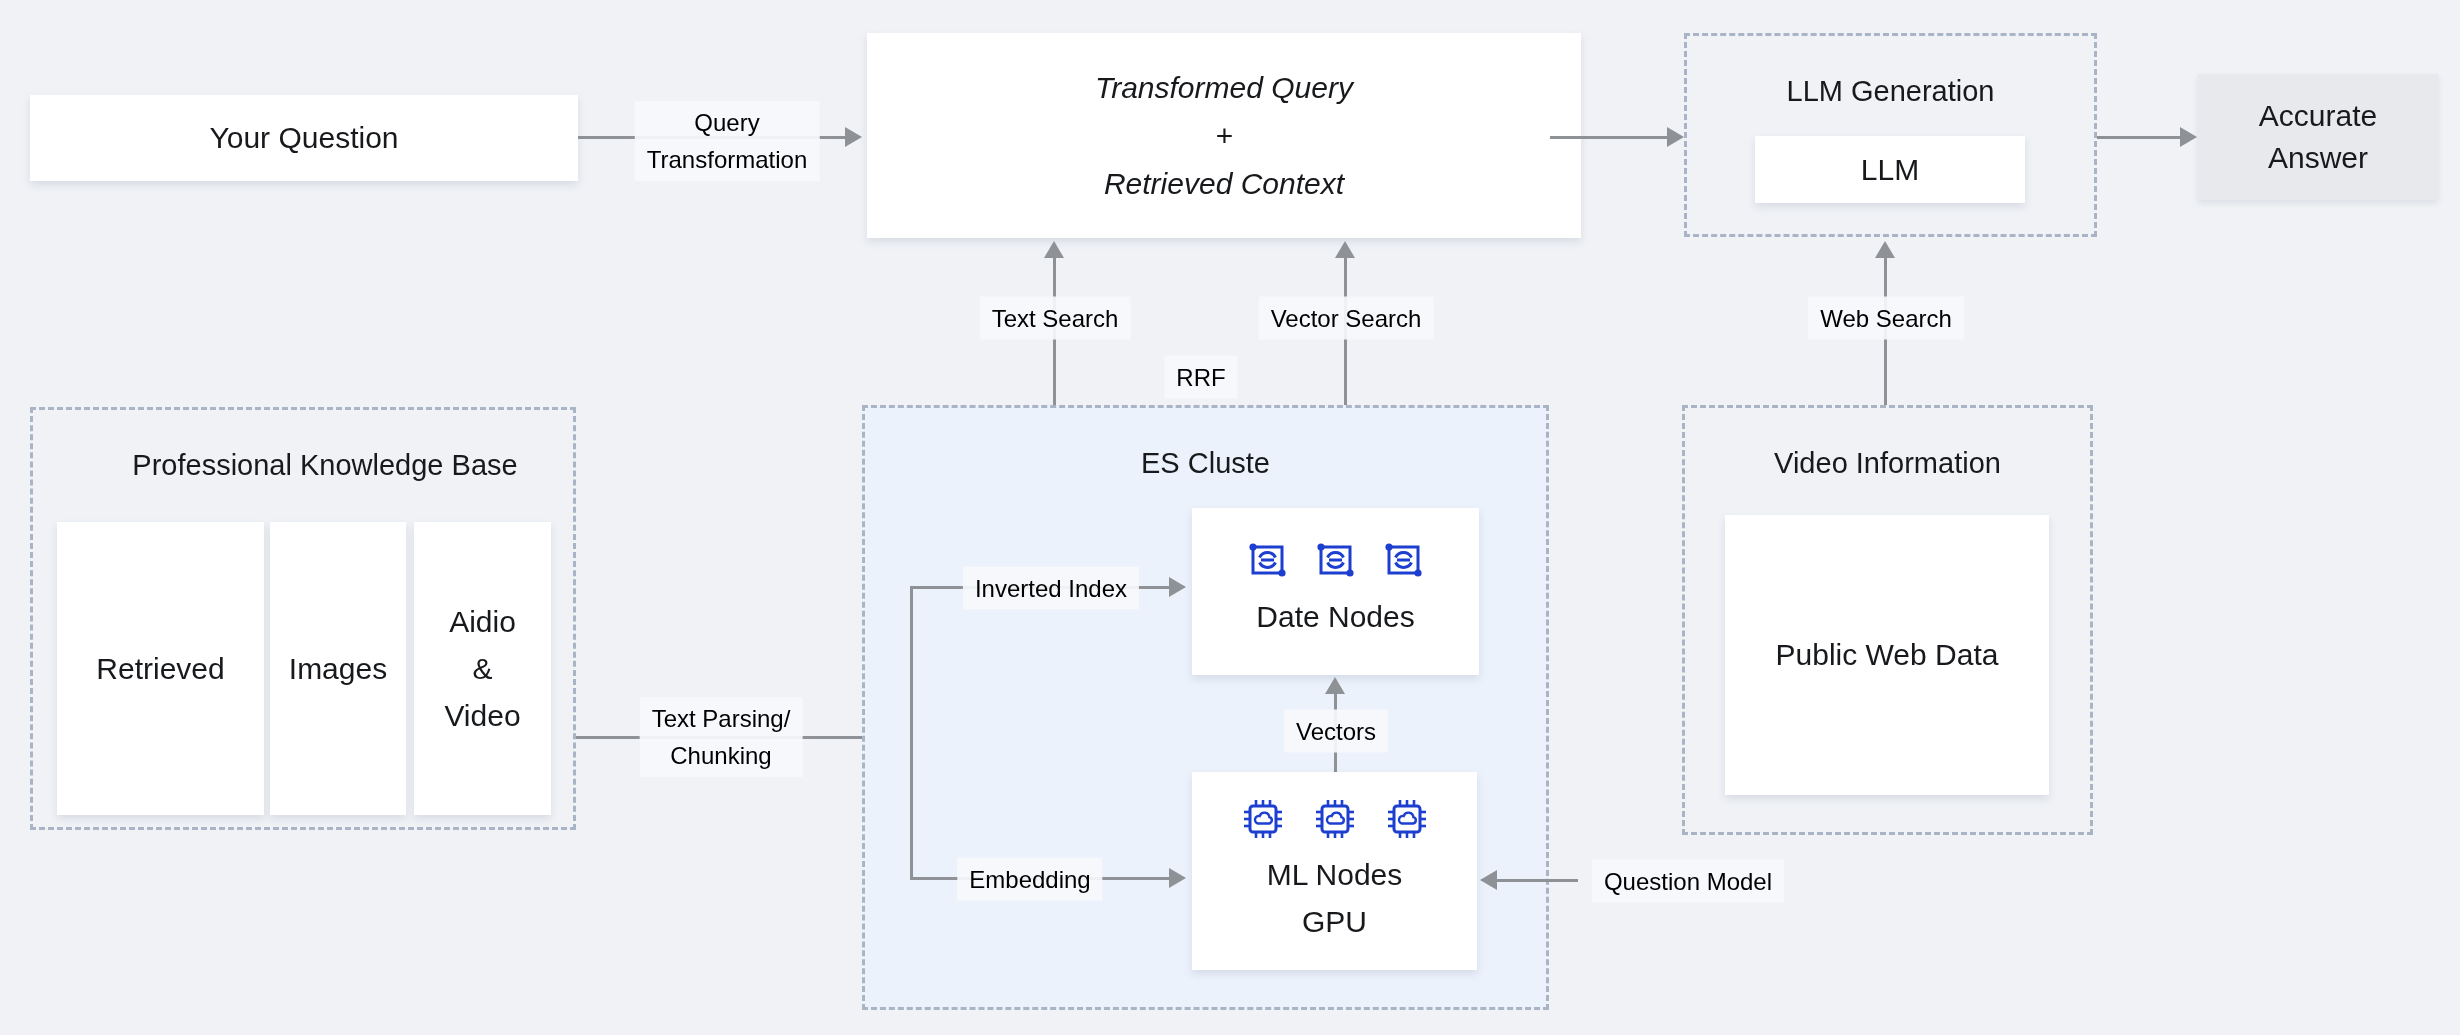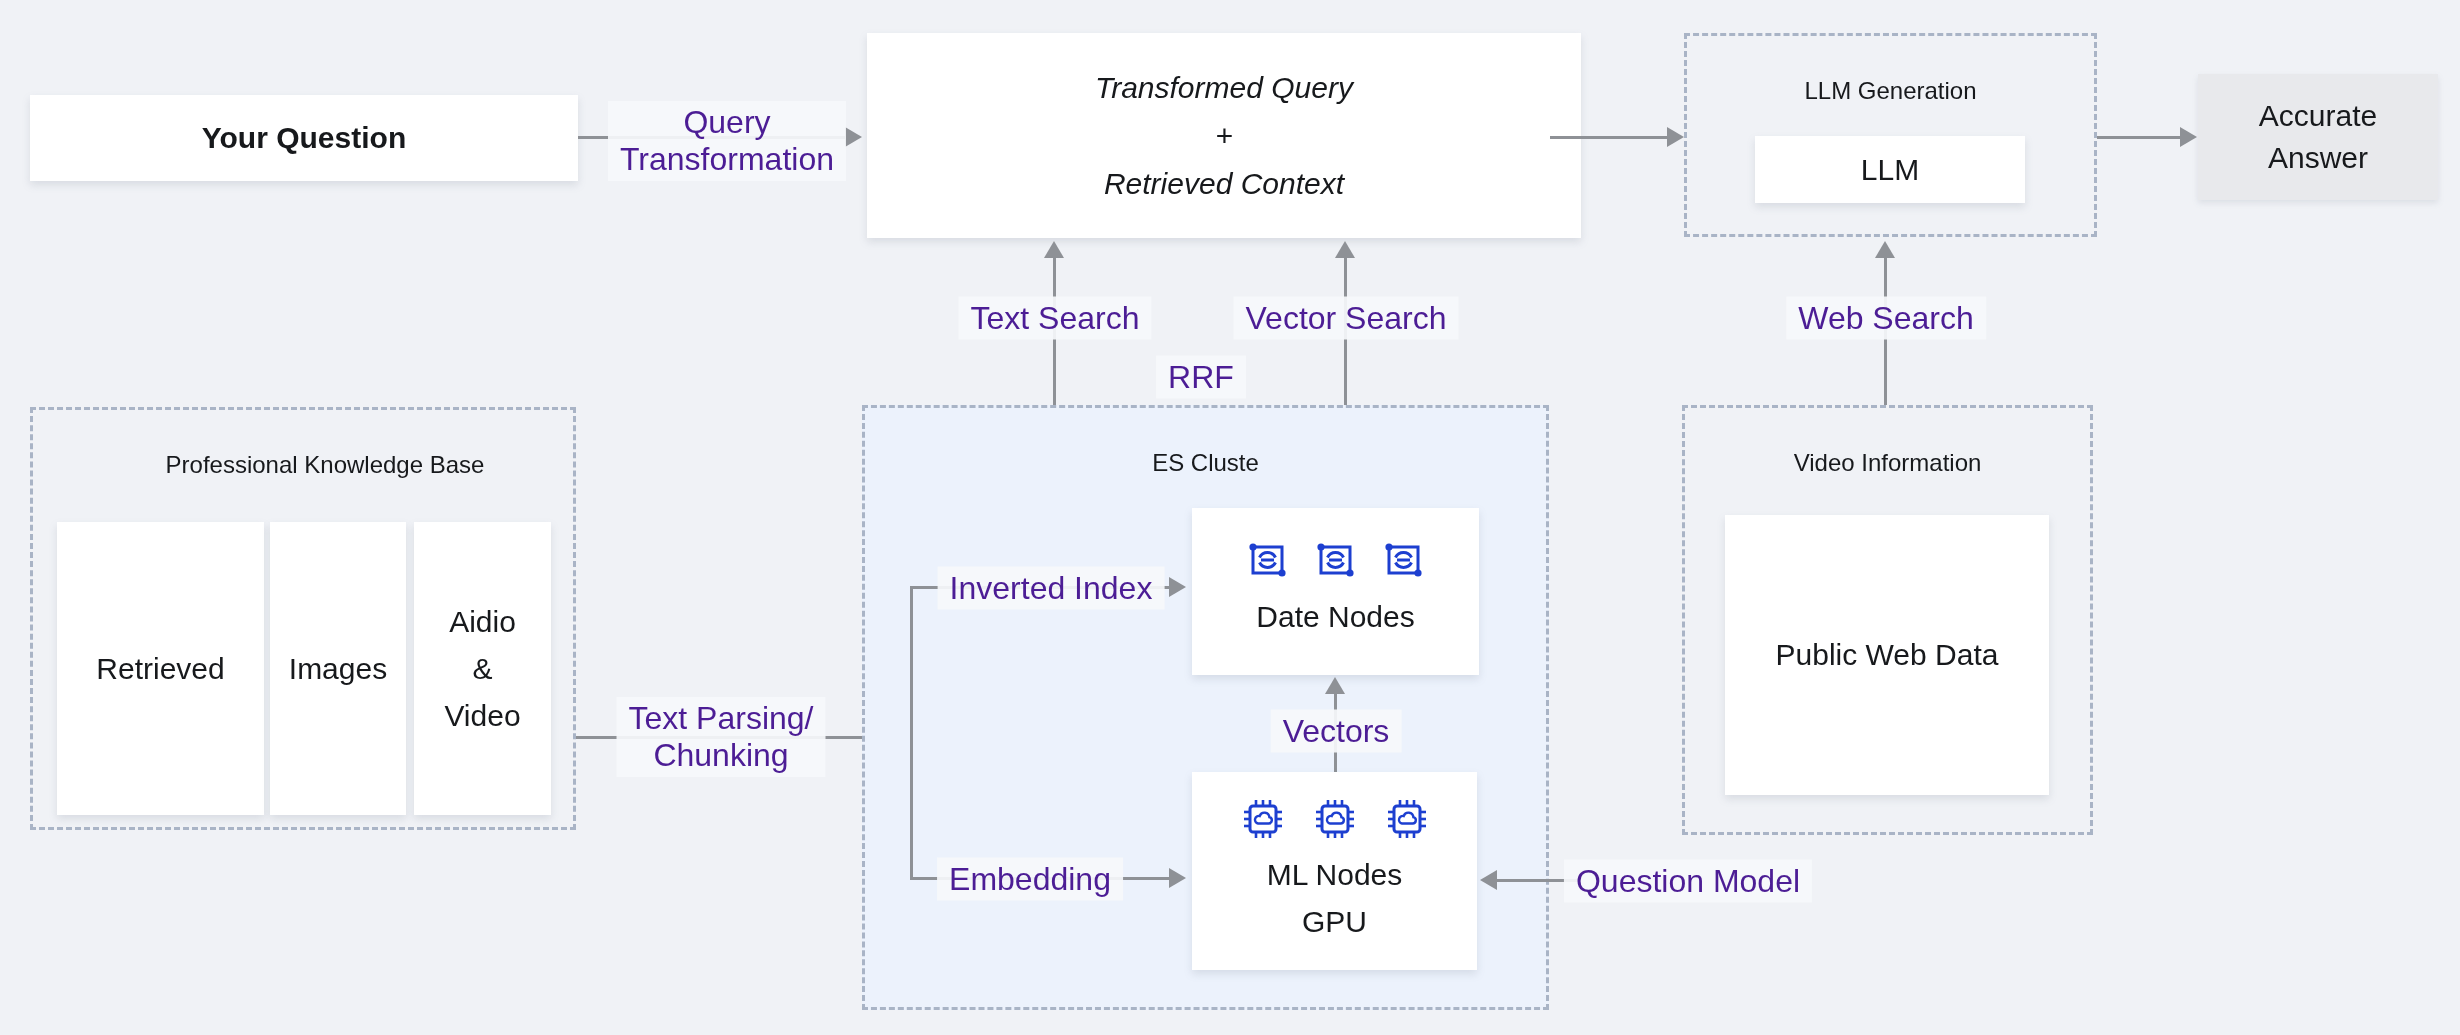--- a/index.html
+++ b/index.html
@@ -24,48 +24,48 @@
     white-space:pre-line;
   }
   .dashedbox{
     position:absolute;
     border:3px dashed #a9b4c6;
     box-sizing:border-box;
   }
   .node-title{
     position:absolute;top:30px;left:0;right:0;
     text-align:center;
-    color:#17191c;font-size:24px;line-height:38px;
+    color:#17191c;font-size:29px;line-height:38px;
   }
   .hline,.vline{position:absolute;background:#8e9196;}
   .hline{height:3px;}
   .vline{width:3px;}
   .ah{position:absolute;width:0;height:0;}
   .ah-r{border-top:10px solid transparent;border-bottom:10px solid transparent;border-left:17px solid #8e9196;}
   .ah-l{border-top:10px solid transparent;border-bottom:10px solid transparent;border-right:17px solid #8e9196;}
   .ah-u{border-left:10px solid transparent;border-right:10px solid transparent;border-bottom:17px solid #8e9196;}
   .flabel{
     position:absolute;
     transform:translate(-50%,-50%);
     background:rgba(246,248,251,0.92);
-    color:#4c1d95;
-    font-size:32px;line-height:37px;
+    color:#000000;
+    font-size:24px;line-height:37px;
     padding:3px 12px;
     text-align:center;
     white-space:pre-line;
   }
   .icon-row{display:flex;gap:28px;align-items:center;justify-content:center;}
   .inner-label{color:#17191c;font-size:30px;line-height:47px;text-align:center;white-space:pre-line;}
 </style>
 </head>
 <body>
 
 <div id="canvas">
 
-  <div class="wbox" style="left:30px;top:95px;width:548px;height:86px;font-weight:bold;">
+  <div class="wbox" style="left:30px;top:95px;width:548px;height:86px;">
     <span>Your Question</span>
   </div>
 
   <div class="hline" style="left:578px;top:136px;width:268px;"></div>
   <div class="ah ah-r" style="left:845px;top:127px;"></div>
   <div class="flabel" style="left:727px;top:141px;">Query
 Transformation</div>
 
   <div class="wbox" style="left:867px;top:33px;width:714px;height:205px;flex-direction:column;line-height:48px;font-style:italic;">
     <span>Transformed Query</span>

